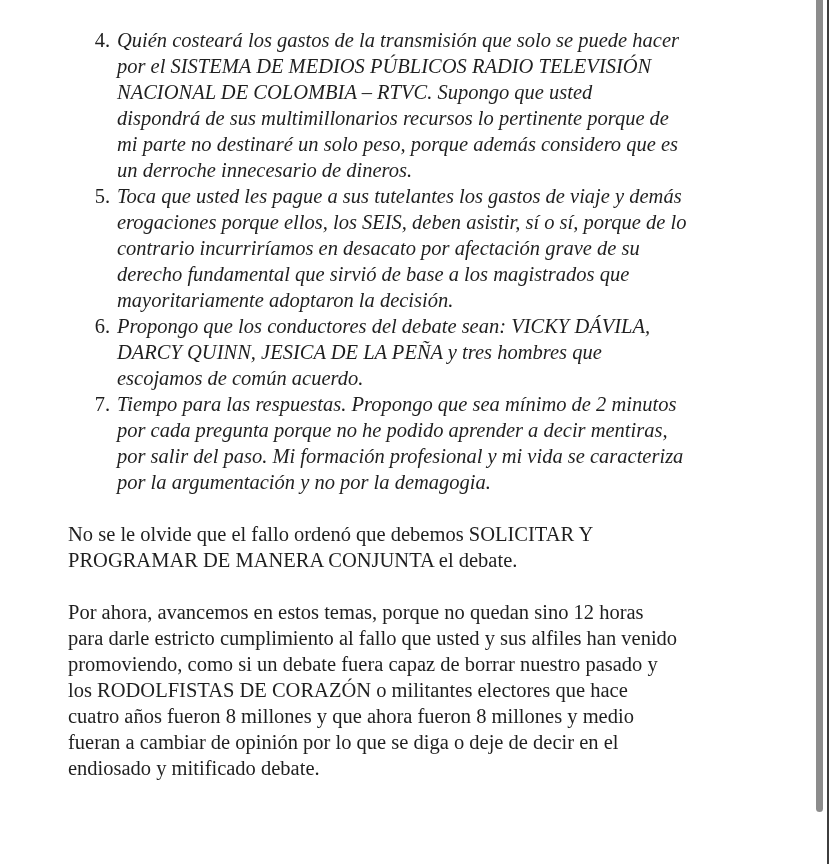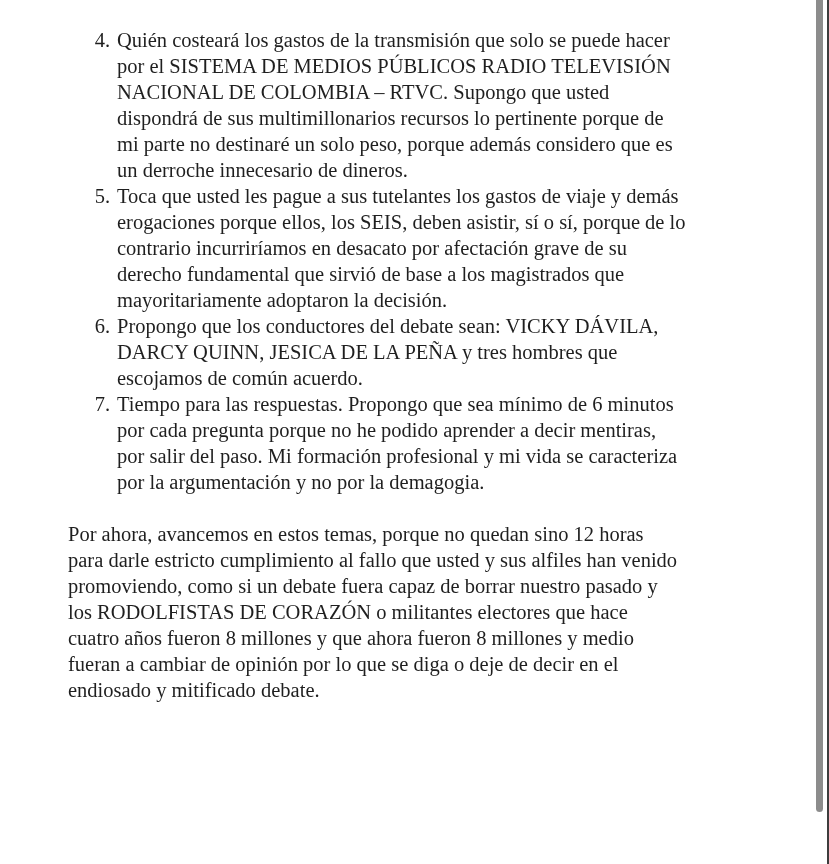--- a/index.html
+++ b/index.html
@@ -34,20 +34,21 @@
   }
   .list-item .num {
     flex: 0 0 49px;
     text-align: right;
     padding-right: 7px;
     font-size: 20.5px;
     line-height: 26px;
   }
   .list-item .txt {
     flex: 1 1 auto;
+    font-style: italic;
   }
   .paragraph { margin-top: 26px; }
   .signature { margin-top: 24px; }
   .scrollbar-thumb {
     position: absolute;
     left: 816px;
     top: 0;
     width: 7px;
     height: 812px;
     background: var(--scrollbar-thumb);
@@ -90,28 +91,30 @@
 
     <div class="list-item">
       <span class="num">6.</span>
       <div class="txt doc-text">Propongo que los conductores del debate sean: VICKY DÁVILA,
 DARCY QUINN, JESICA DE LA PEÑA y tres hombres que
 escojamos de común acuerdo.</div>
     </div>
 
     <div class="list-item">
       <span class="num">7.</span>
-      <div class="txt doc-text">Tiempo para las respuestas. Propongo que sea mínimo de 6 minutos
+      <div class="txt doc-text">Tiempo para las respuestas. Propongo que sea mínimo de 2 minutos
 por cada pregunta porque no he podido aprender a decir mentiras,
 por salir del paso. Mi formación profesional y mi vida se caracteriza
 por la argumentación y no por la demagogia.</div>
     </div>
 
   </div>
 
+  <div class="paragraph doc-text">No se le olvide que el fallo ordenó que debemos SOLICITAR Y
+PROGRAMAR DE MANERA CONJUNTA el debate.</div>
 
   <div class="paragraph doc-text">Por ahora, avancemos en estos temas, porque no quedan sino 12 horas
 para darle estricto cumplimiento al fallo que usted y sus alfiles han venido
 promoviendo, como si un debate fuera capaz de borrar nuestro pasado y
 los RODOLFISTAS DE CORAZÓN o militantes electores que hace
 cuatro años fueron 8 millones y que ahora fueron 8 millones y medio
 fueran a cambiar de opinión por lo que se diga o deje de decir en el
 endiosado y mitificado debate.</div>
 
 

